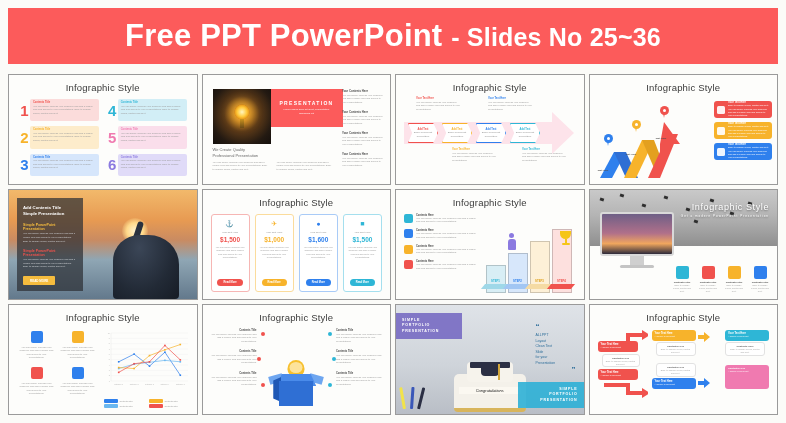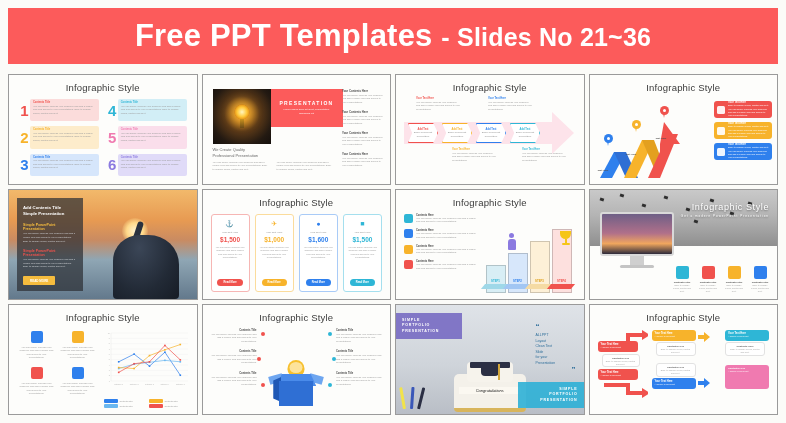--- a/index.html
+++ b/index.html
@@ -223,22 +223,22 @@
   .s12 .wh{font-size:2.5px;font-weight:bold;color:#5a5a5a;}
   .s12 .wb{font-size:2.2px;color:#a5a5a5;line-height:1.4;}
 </style>
 </head>
 <body>
 
 <div class="page">
 
   <div class="banner">
     <div class="banner-text">
-      <span>Free PPT Templates</span>
-      <span class="sub">- Slides No 21~36</span>
+      <span>Free PPT PowerPoint</span>
+      <span class="sub">- Slides No 25~36</span>
     </div>
   </div>
 
   <div class="grid">
 
     <div class="slide">
       <div class="s-title">Infographic Style</div>
       <div class="s1-wrap">
         <div class="s1-item">
           <div class="s1-num" style="color:#f0524d">1</div>

